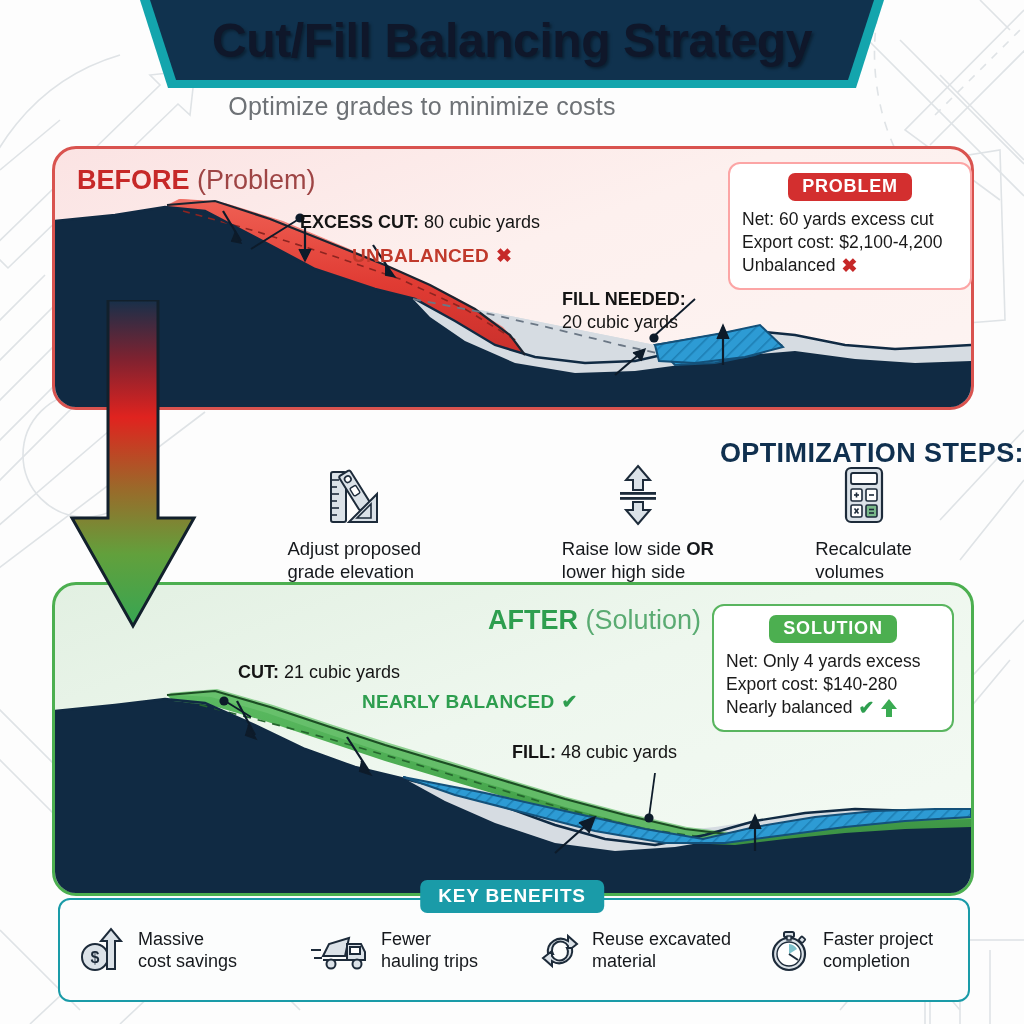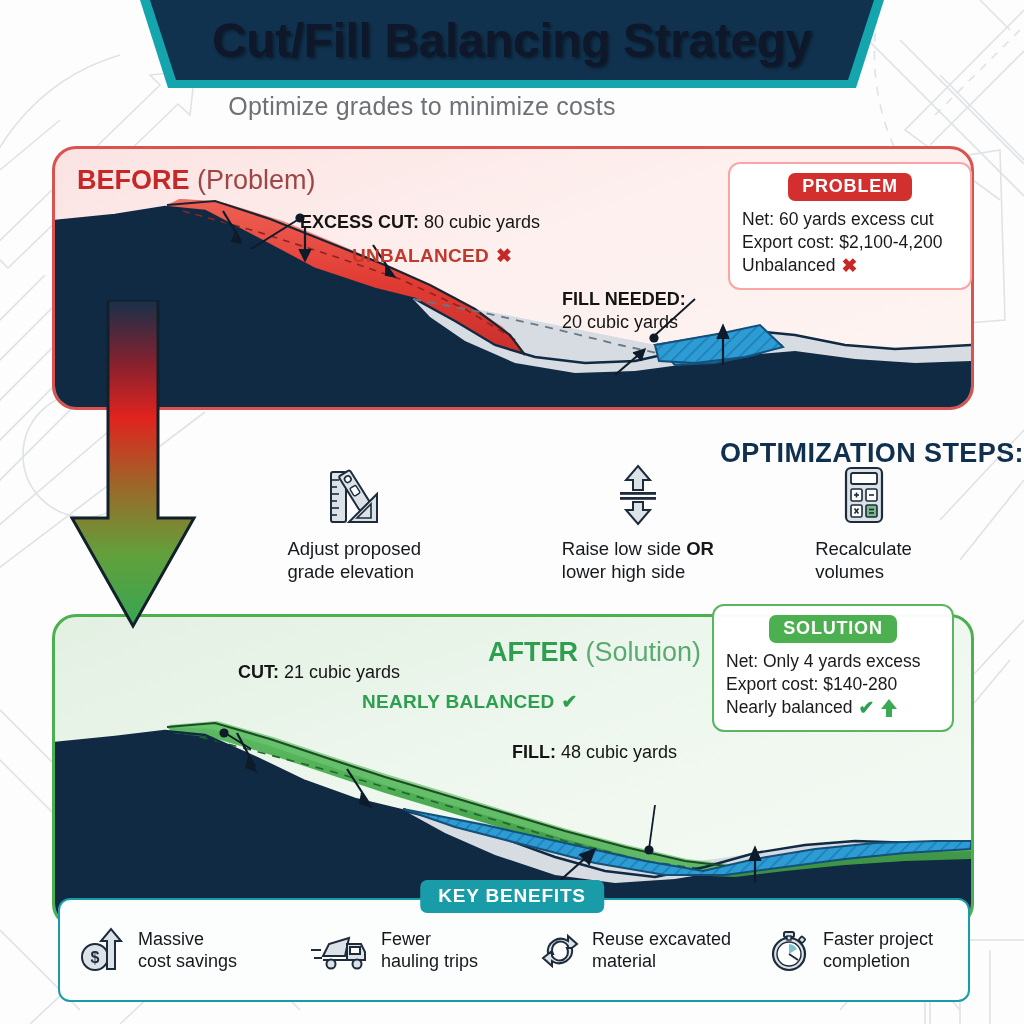--- a/index.html
+++ b/index.html
@@ -48,21 +48,21 @@
     position: absolute; z-index: 4;
     border-radius: 24px;
     overflow: hidden;
   }
   #panel-before {
     left: 52px; top: 146px; width: 922px; height: 264px;
     background: linear-gradient(160deg, #fbe3e3 0%, #fdf0ee 45%, #fdf4f2 100%);
     border: 3px solid #d9534f;
   }
   #panel-after {
-    left: 52px; top: 614px; width: 922px; height: 314px;
+    left: 52px; top: 582px; width: 922px; height: 314px;
     background: linear-gradient(160deg, #e2f0e2 0%, #eef7ee 45%, #f4faf4 100%);
     border: 3px solid #4caf50;
   }
   .panel-head {
     position: absolute; z-index: 3;
     font-size: 27px; font-weight: bold;
     white-space: nowrap;
   }
   #head-before { left: 22px; top: 16px; color: #c62828; }
   #head-after  { right: 270px; top: 20px; color: #2e9e4f; text-align: right;}

